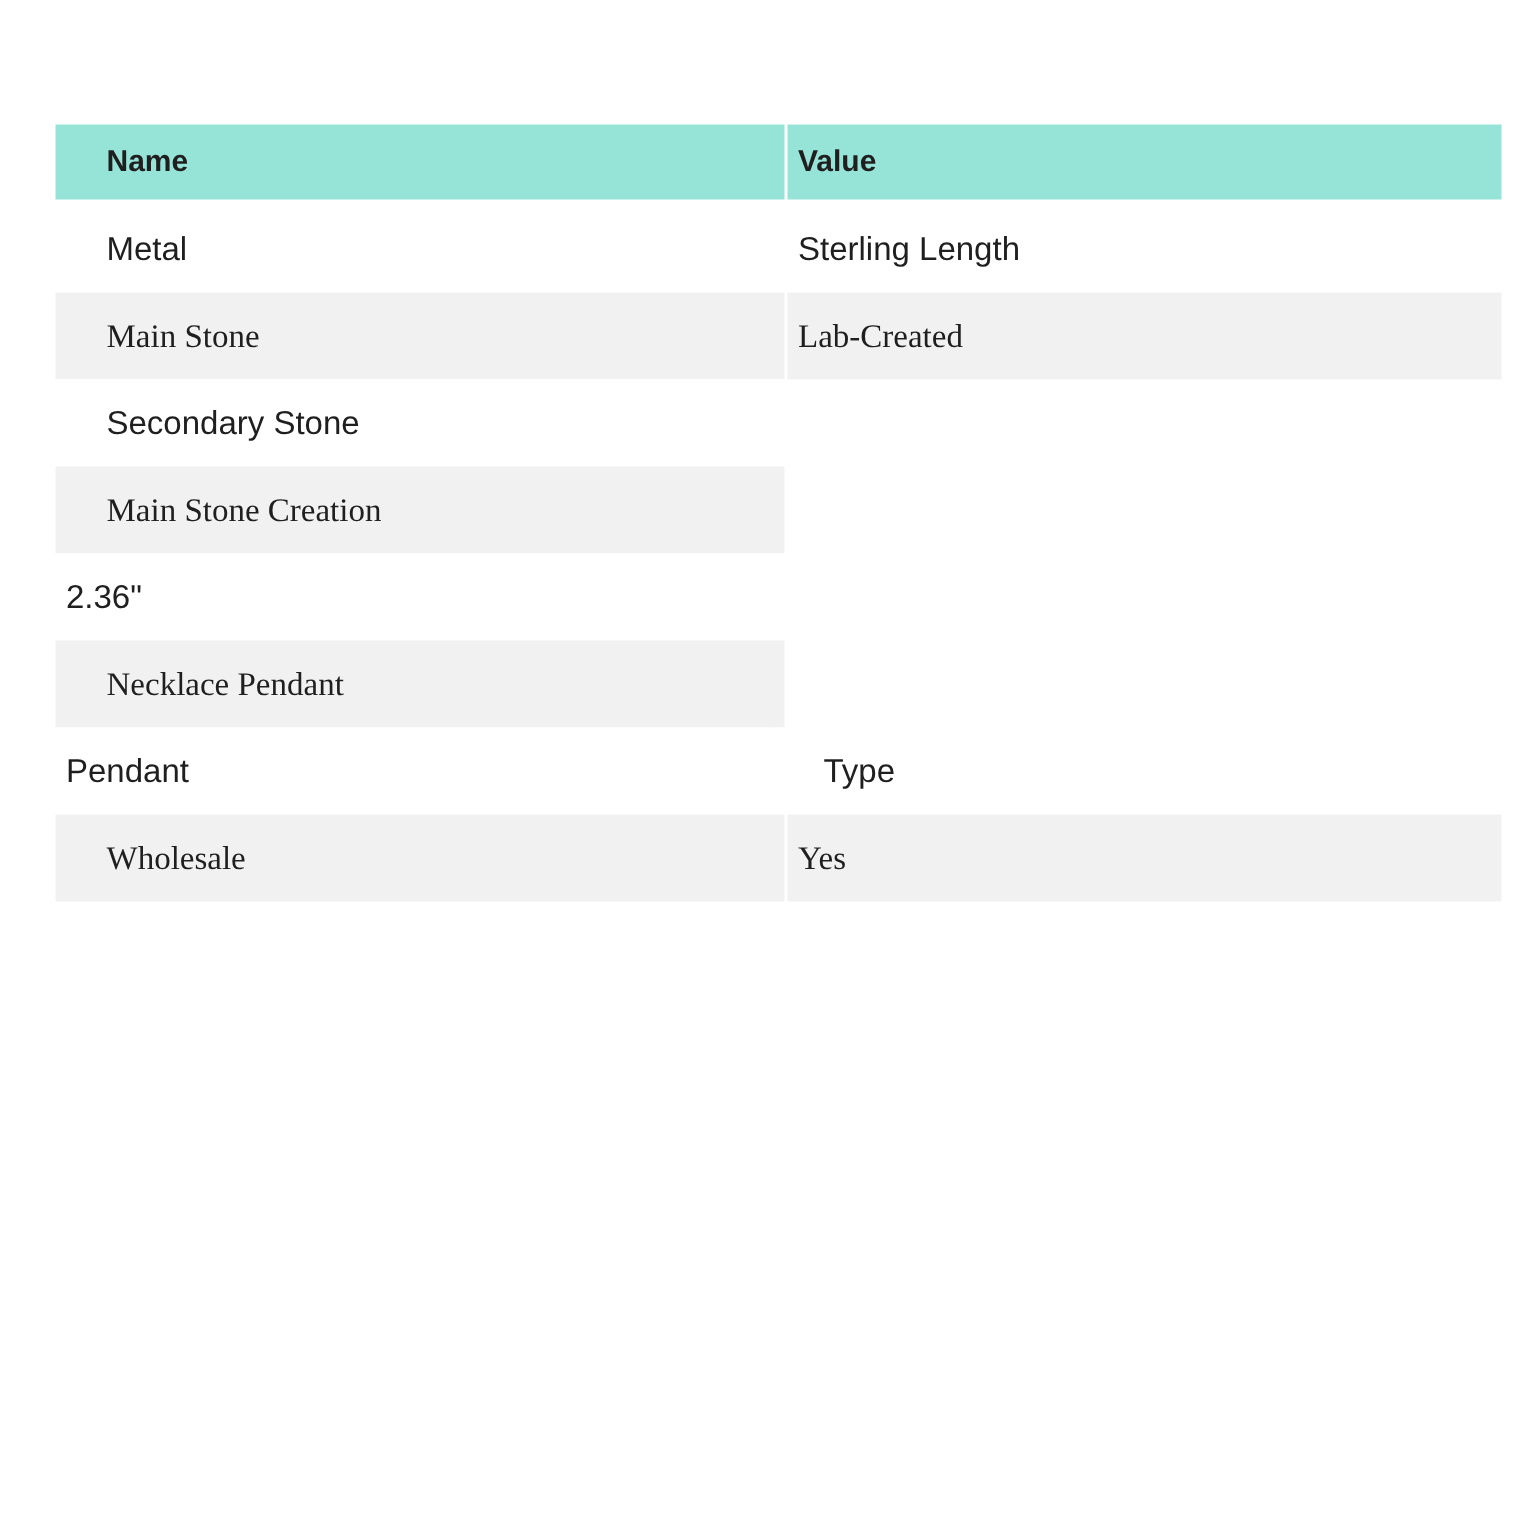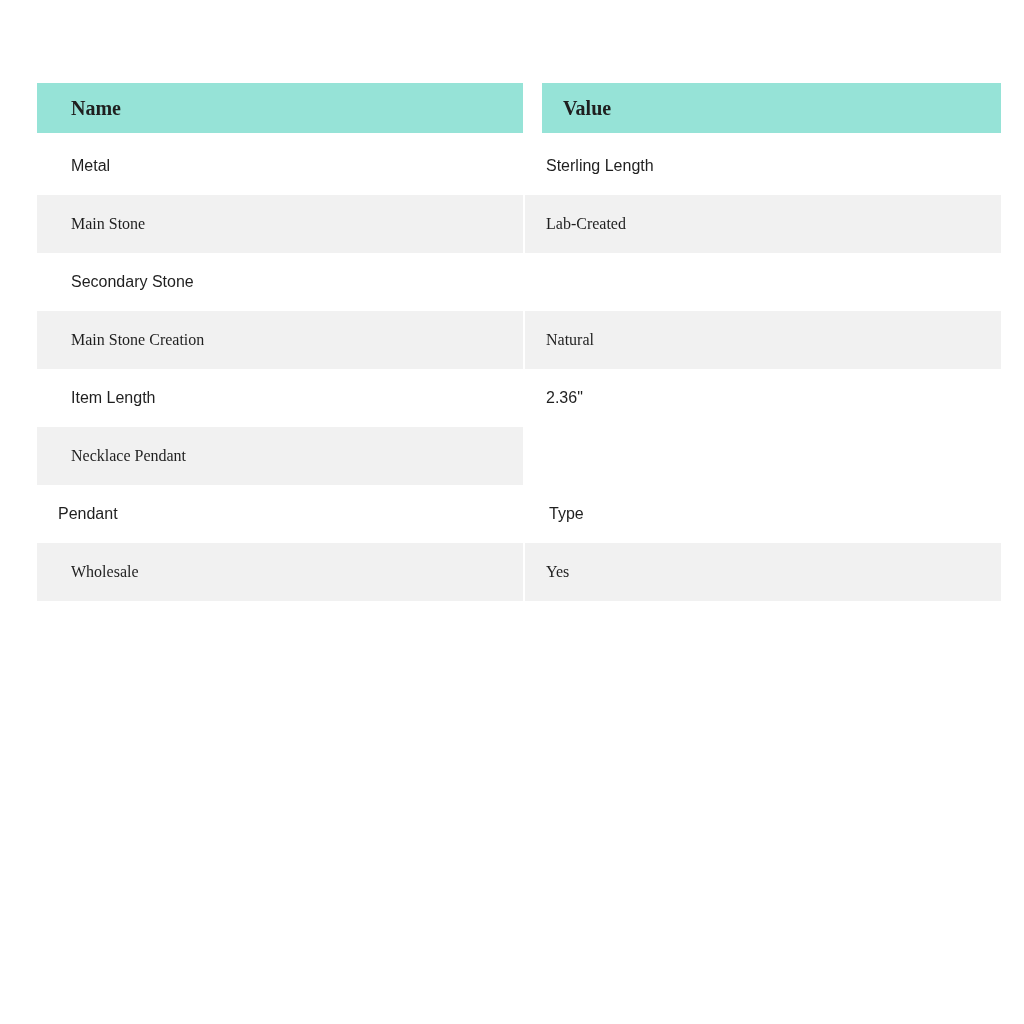--- a/index.html
+++ b/index.html
@@ -24,45 +24,44 @@
     overflow: hidden;
   }
   .spec-table {
     position: absolute;
     left: 37px;
     top: 83px;
     width: 964px;
   }
   .header-row {
     display: flex;
-    gap: 19px;
+    gap: 2px;
     height: 50px;
     margin-bottom: 4px;
-    font-family: Liberation Serif, serif;
   }
   .row {
     display: flex;
     gap: 2px;
     height: 58px;
   }
   .cell {
     display: flex;
     align-items: center;
     box-sizing: border-box;
-    font-size: 16px;
+    font-size: 22px;
     line-height: 1;
     background: #ffffff;
   }
   .name-col {
     width: 486px;
     padding-left: 34px;
   }
   .value-col {
     flex: 1;
-    padding-left: 21px;
+    padding-left: 7px;
   }
   .header-cell {
     background: var(--header-bg);
     font-weight: 700;
     font-size: 20px;
   }
   .row.alt .cell {
     background: var(--alt-bg);
     font-family: Liberation Serif, serif;
   }
@@ -86,25 +85,23 @@
     <div class="cell name-col">Main Stone</div>
     <div class="cell value-col">Lab-Created</div>
   </div>
 
   <div class="row">
     <div class="cell name-col">Secondary Stone</div>
   </div>
 
   <div class="row alt">
     <div class="cell name-col">Main Stone Creation</div>
-    <div class="cell value-col">Natural</div>
   </div>
 
   <div class="row">
-    <div class="cell name-col">Item Length</div>
     <div class="cell value-col">2.36"</div>
   </div>
 
   <div class="row alt">
     <div class="cell name-col">Necklace Pendant</div>
   </div>
 
   <div class="row">
     <div class="cell value-col">Pendant</div>
     <div class="cell name-col">Type</div>

